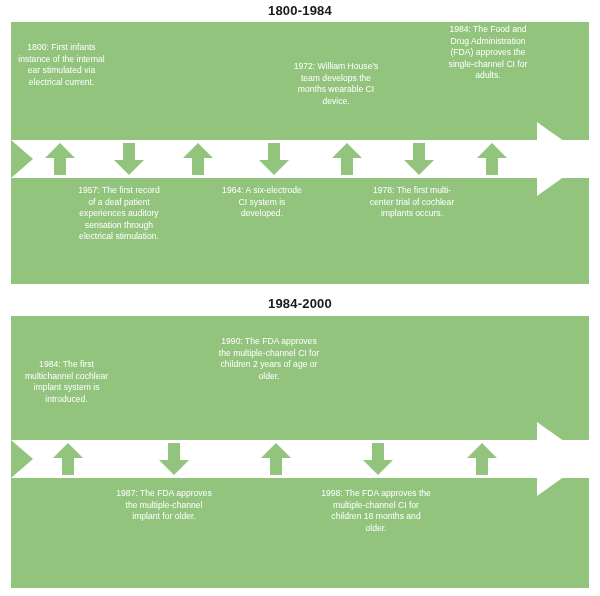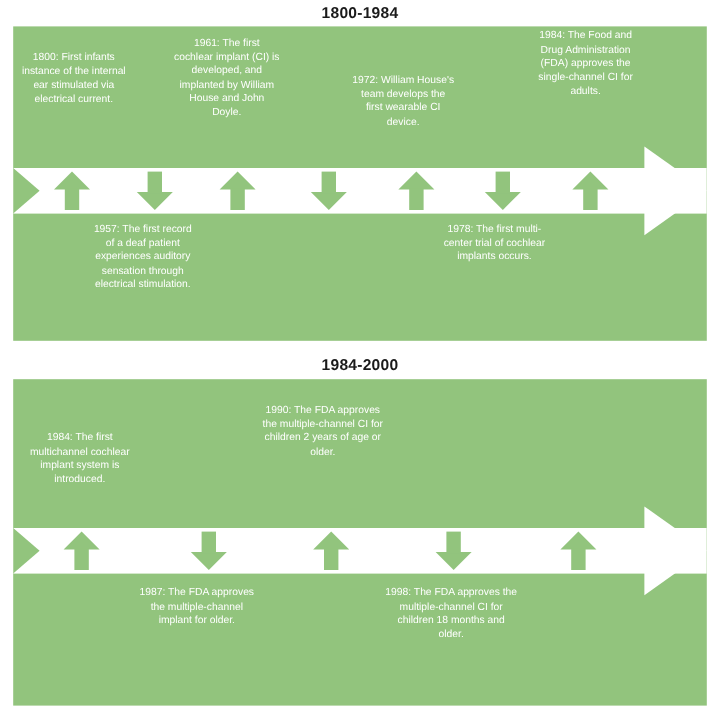--- a/index.html
+++ b/index.html
@@ -176,28 +176,28 @@
         <div class="head"></div>
         <div class="shaft"></div>
       </div>
       <div class="marker up" style="left:466px;">
         <div class="head"></div>
         <div class="shaft"></div>
       </div>
 
       <div class="event above" style="left:6px;  top:20px;  width:89px;">1800: First infants instance of the internal ear stimulated via electrical current.</div>
 
-      <div class="event above" style="left:134px; top:8px;  width:88px;">1961: The first cochlear implant (CI) is developed, and implanted by William House and John Doyle.</div>
-
-      <div class="event above" style="left:282px; top:39px; width:86px;">1972: William House's team develops the first wearable CI device.</div>
+
+      <div class="event above" style="left:282px; top:39px; width:86px;">1972: William House's team develops the months wearable CI device.</div>
 
       <div class="event above" style="left:432px; top:2px; width:90px;">1984: The Food and Drug Administration (FDA) approves the single-channel CI for adults.</div>
 
       <div class="event below" style="left:64px;  top:163px; width:88px;">1957: The first record of a deaf patient experiences auditory sensation through electrical stimulation.</div>
 
+      <div class="event below" style="left:208px; top:163px; width:86px;">1964: A six-electrode CI system is developed.</div>
 
       <div class="event below" style="left:358px; top:163px; width:86px;">1978: The first multi-center trial of cochlear implants occurs.</div>
 
     </div>
   </div>
 
   <div class="section" id="section-1">
 
     <div class="section-title">1984-2000</div>
 

